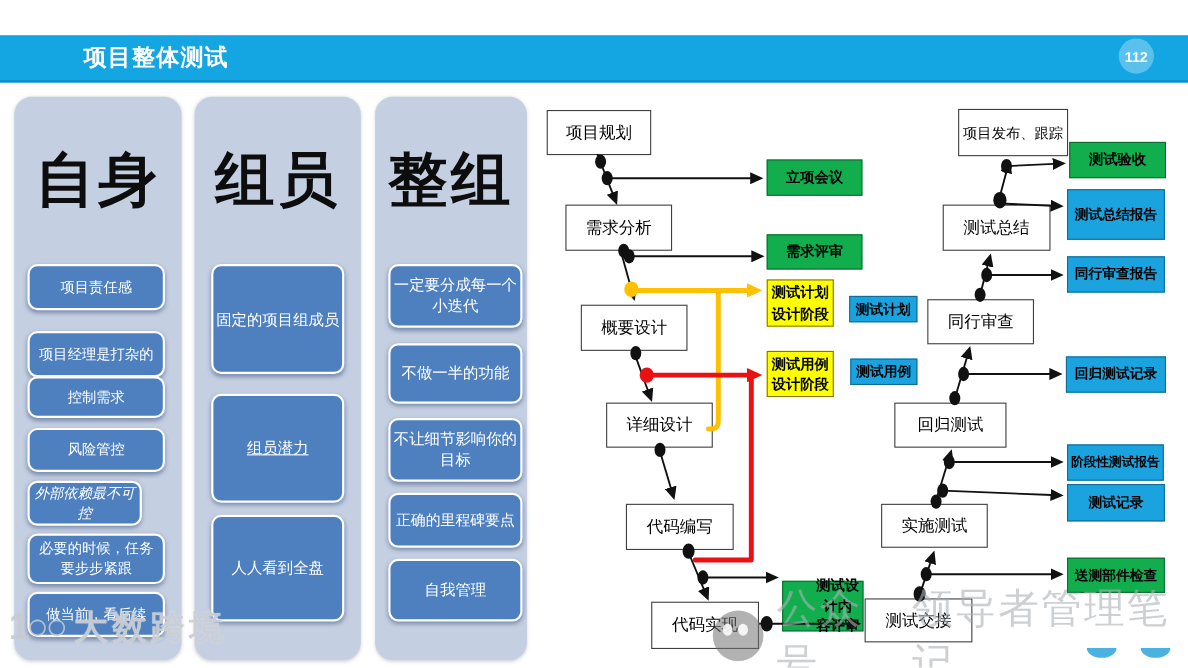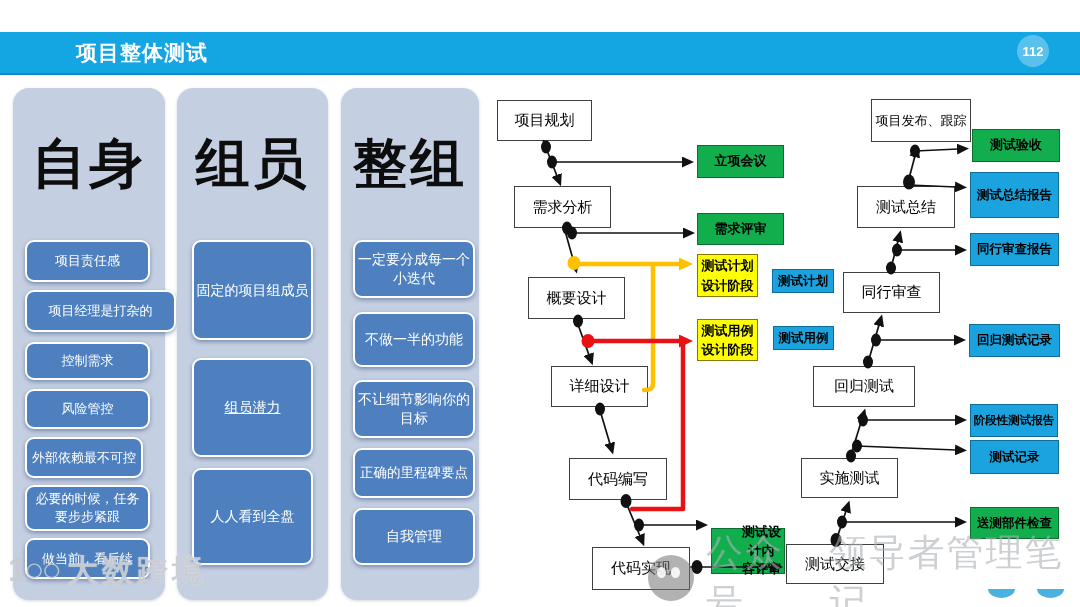--- a/index.html
+++ b/index.html
@@ -54,24 +54,24 @@
 <div class="stage">
 
   <div class="topbar">
     <div class="topbar-title">项目整体测试</div>
     <div class="page-badge">112</div>
   </div>
 
   <div class="panel" style="left:13px;width:152px;">
     <div class="panel-title">自身</div>
     <div class="pitem" style="left:12px;top:152px;width:125px;height:42px;font-size:13px;">项目责任感</div>
-    <div class="pitem" style="left:12px;top:202px;width:151px;height:42px;font-size:13px;">项目经理是打杂的</div>
+    <div class="pitem" style="left:12px;top:213px;width:125px;height:42px;font-size:13px;">项目经理是打杂的</div>
     <div class="pitem" style="left:12px;top:254px;width:125px;height:38px;font-size:13px;">控制需求</div>
     <div class="pitem" style="left:12px;top:301px;width:125px;height:40px;font-size:13px;">风险管控</div>
-    <div class="pitem" style="left:12px;top:349px;width:118px;height:41px;font-size:13px;">外部依赖最不可控</div>
+    <div class="pitem" style="left:12px;top:349px;width:104px;height:41px;font-size:13px;font-style:italic;">外部依赖最不可控</div>
     <div class="pitem" style="left:12px;top:397px;width:125px;height:46px;font-size:13px;">必要的时候，任务
 要步步紧跟</div>
     <div class="pitem" style="left:12px;top:450px;width:125px;height:41px;font-size:13px;">做当前，看后续</div>
   </div>
 
   <div class="panel" style="left:177px;width:151px;">
     <div class="panel-title">组员</div>
     <div class="pitem" style="left:15px;top:152px;width:121px;height:100px;font-size:14px;">固定的项目组成员</div>
     <div class="pitem" style="left:15px;top:270px;width:121px;height:99px;font-size:14px;text-decoration:underline;">组员潜力</div>
     <div class="pitem" style="left:15px;top:380px;width:121px;height:97px;font-size:14px;">人人看到全盘</div>

